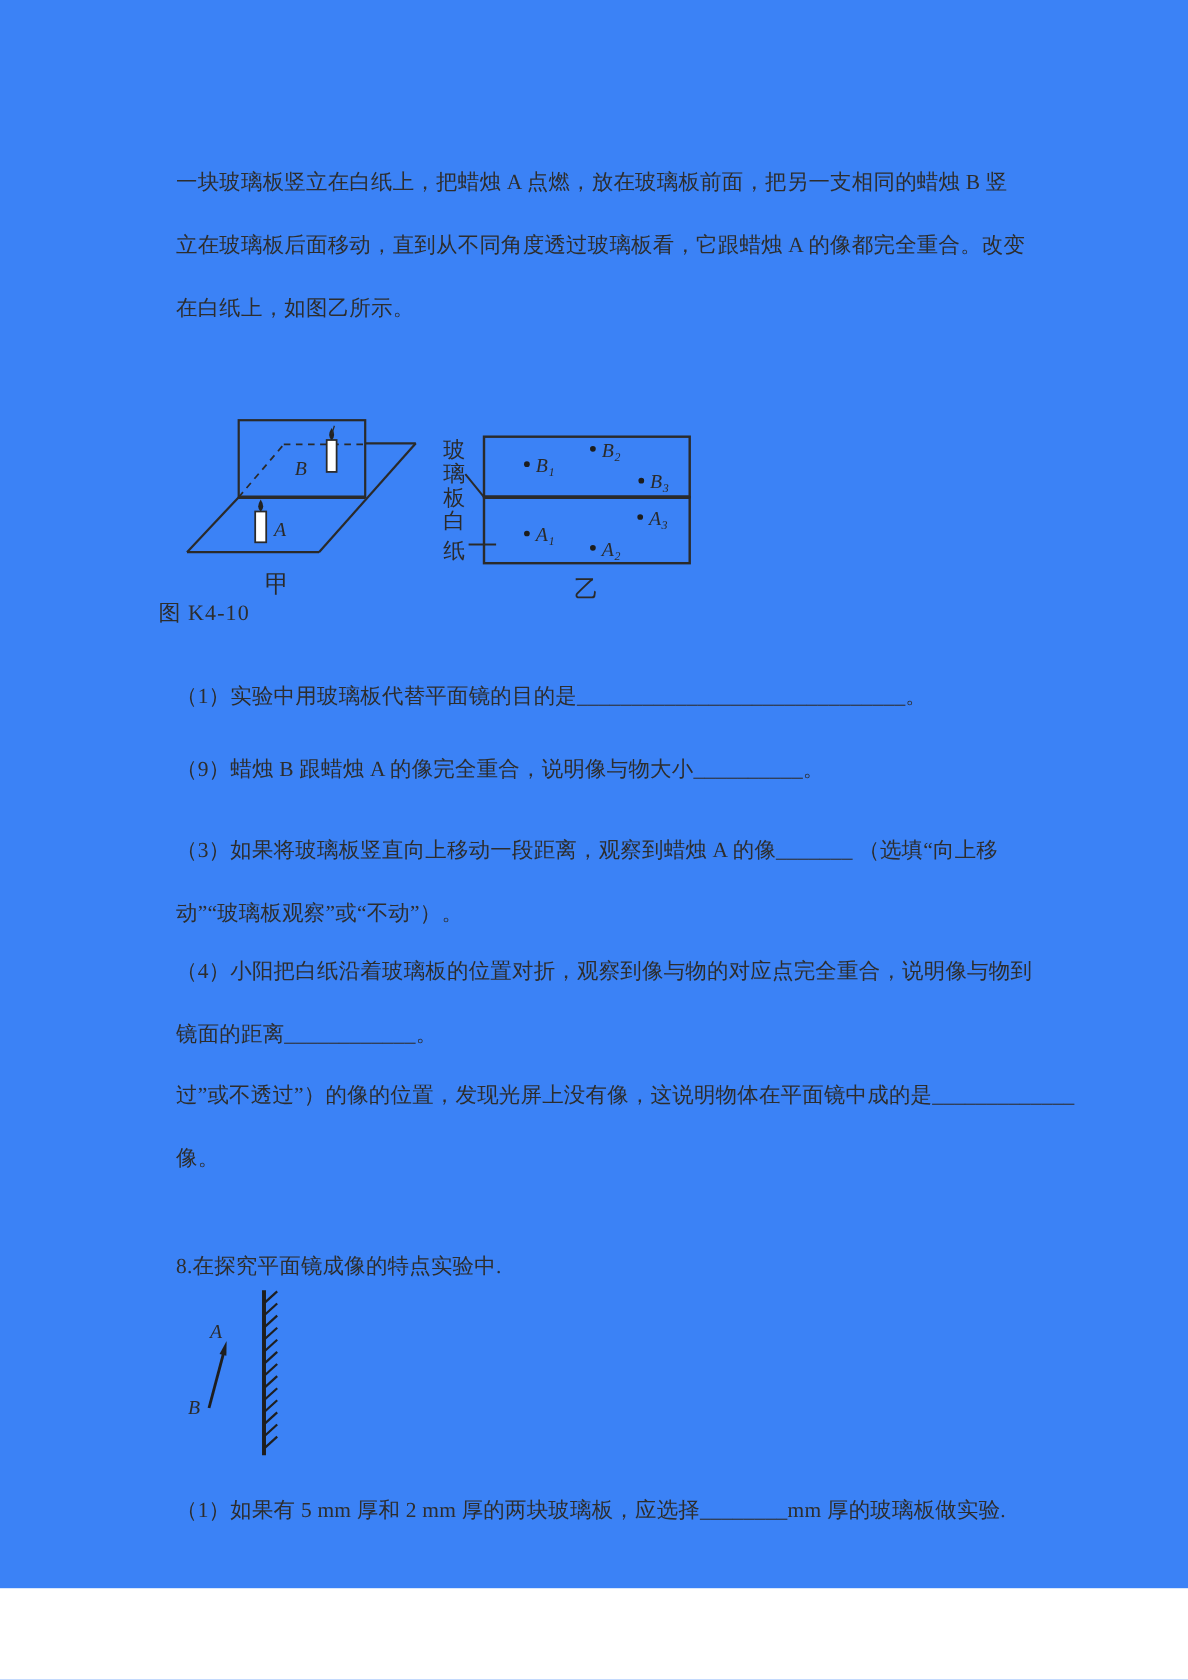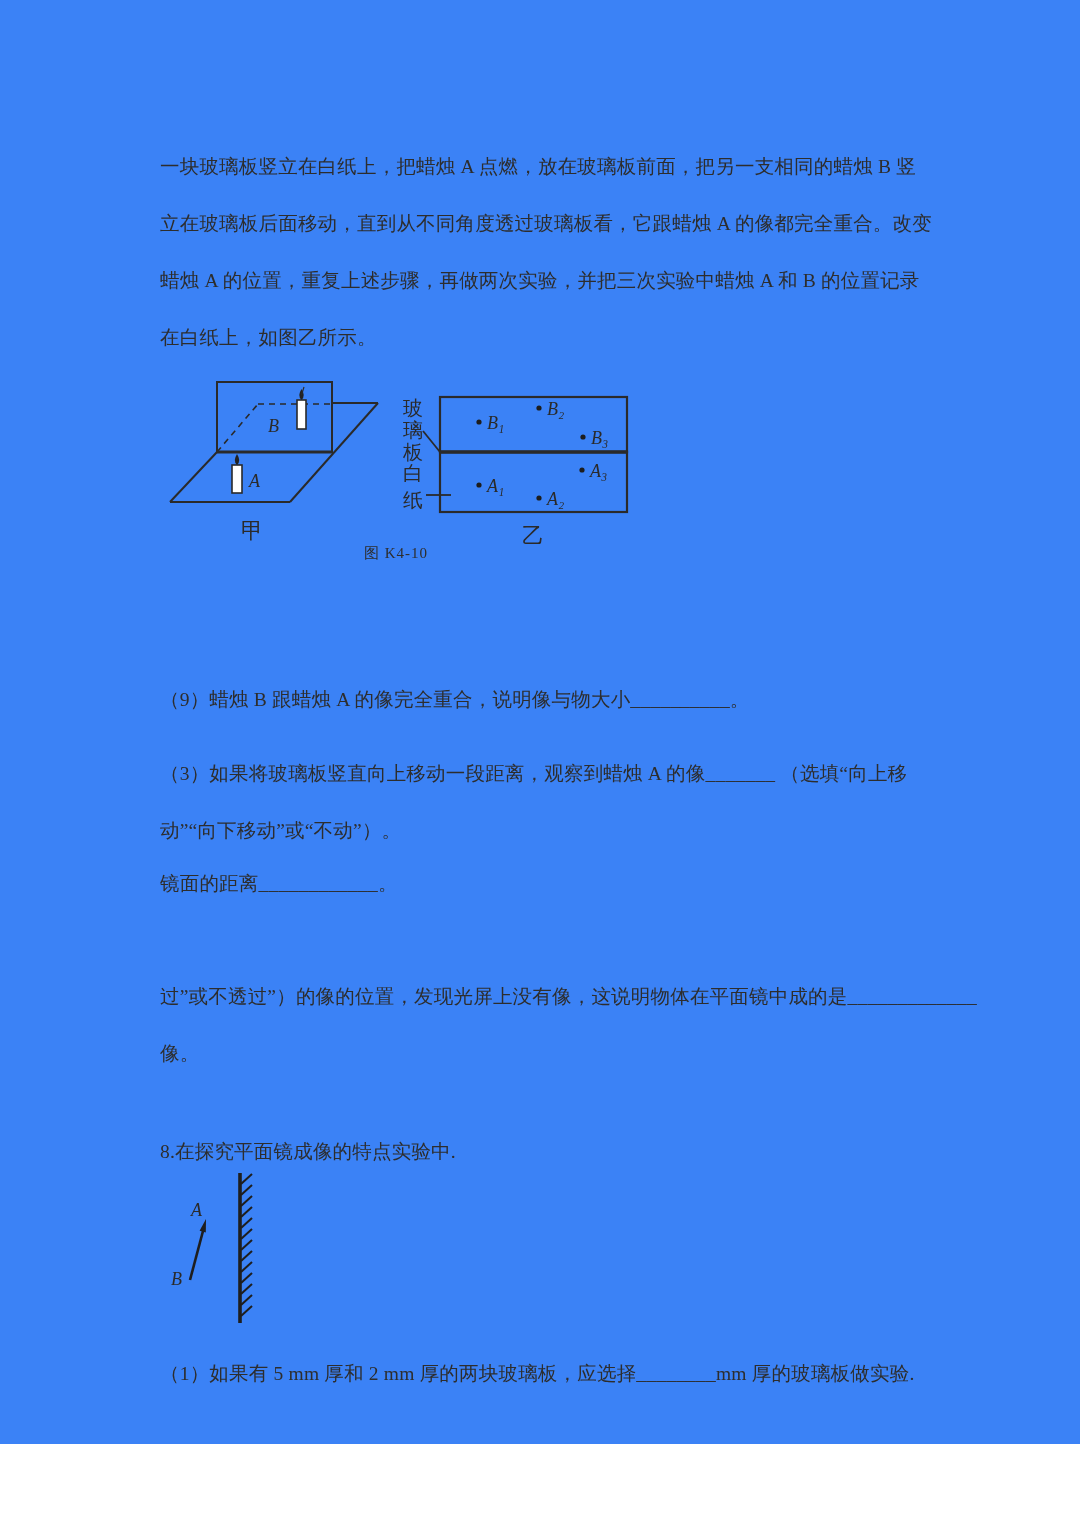--- a/index.html
+++ b/index.html
@@ -17,25 +17,25 @@
     position:absolute;
     left:160px;
     font-size:19.5px;
     line-height:57px;
     white-space:nowrap;
     letter-spacing:0.2px;
   }
   .tblock div { height:57px; }
   .caption {
     position:absolute;
-    left:156px;
+    left:144px;
     top:544px;
     width:480px;
-    text-align:center;
-    font-size:15px;
+    text-align:left;
+    font-size:20px;
     letter-spacing:1px;
   }
   svg text {
     font-family:"Liberation Serif","DejaVu Serif",serif;
     fill:#2a2a2a;
   }
   svg text.lat { font-style:italic; font-size:18px; }
   svg text.han { font-size:20px; }
   svg text.big { font-size:22px; letter-spacing:2px; }
   .watermark {
@@ -51,21 +51,20 @@
   }
 </style>
 </head>
 <body>
 
 <div id="page">
 
   <div class="tblock" style="top:138px;">
     <div>一块玻璃板竖立在白纸上，把蜡烛 A 点燃，放在玻璃板前面，把另一支相同的蜡烛 B 竖</div>
     <div>立在玻璃板后面移动，直到从不同角度透过玻璃板看，它跟蜡烛 A 的像都完全重合。改变</div>
-    <div>蜡烛 A 的位置，重复上述步骤，再做两次实验，并把三次实验中蜡烛 A 和 B 的位置记录</div>
     <div>在白纸上，如图乙所示。</div>
   </div>
 
   <svg style="position:absolute; left:160px; top:373px;" width="490" height="178" viewBox="0 0 490 178">
 
     <g stroke="#2a2a2a" fill="none">
 
       <g stroke-width="2">
         <line x1="10" y1="129" x2="130" y2="129"></line>
         <line x1="130" y1="129" x2="218" y2="30"></line>
@@ -130,31 +129,35 @@
         <circle cx="422" cy="97" r="2.6"></circle>
     </g>
     <text class="lat" x="327" y="119">A₁</text>
     <text class="lat" x="387" y="132">A₂</text>
     <text class="lat" x="430" y="104">A₃</text>
     <text class="big" x="362" y="170">乙</text>
   </svg>
 
   <div class="caption">图 K4-10</div>
 
+  <div class="tblock" style="top:605px;">
+    <div>（1）实验中用玻璃板代替平面镜的目的是______________________________。</div>
+  </div>
 
   <div class="tblock" style="top:671px;">
     <div>（9）蜡烛 B 跟蜡烛 A 的像完全重合，说明像与物大小__________。</div>
   </div>
 
   <div class="tblock" style="top:745px;">
     <div>（3）如果将玻璃板竖直向上移动一段距离，观察到蜡烛 A 的像_______ （选填“向上移</div>
-    <div>动”“向下移动”或“不动”）。</div>
+    <div>动”“玻璃板观察”或“不动”）。</div>
   </div>
 
   <div class="tblock" style="top:855px;">
+    <div>（4）小阳把白纸沿着玻璃板的位置对折，观察到像与物的对应点完全重合，说明像与物到</div>
     <div>镜面的距离____________。</div>
   </div>
 
   <div class="tblock" style="top:968px;">
     <div>过”或不透过”）的像的位置，发现光屏上没有像，这说明物体在平面镜中成的是_____________</div>
     <div>像。</div>
   </div>
 
   <div class="tblock" style="top:1123px;">
     <div>8.在探究平面镜成像的特点实验中.</div>

